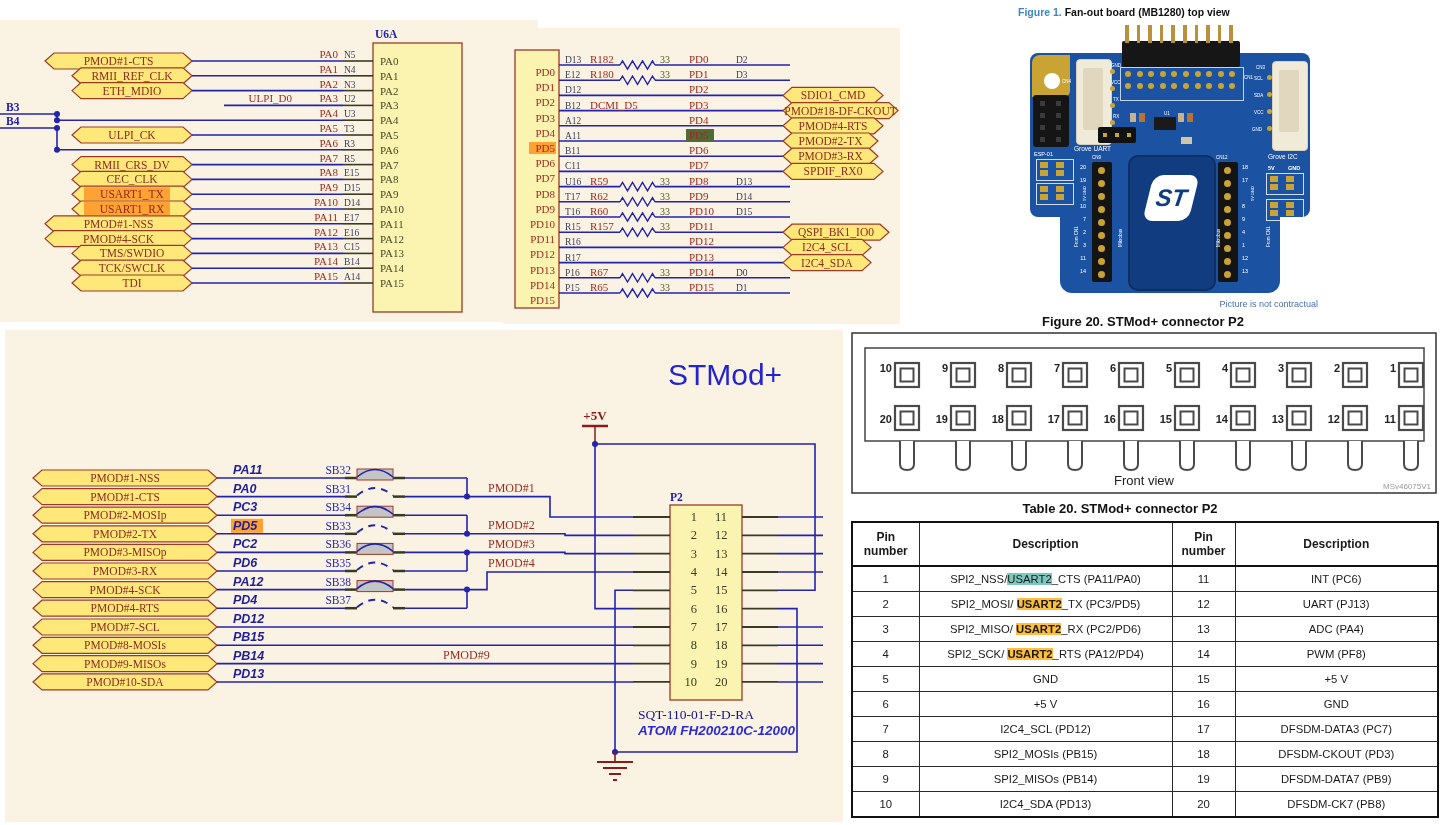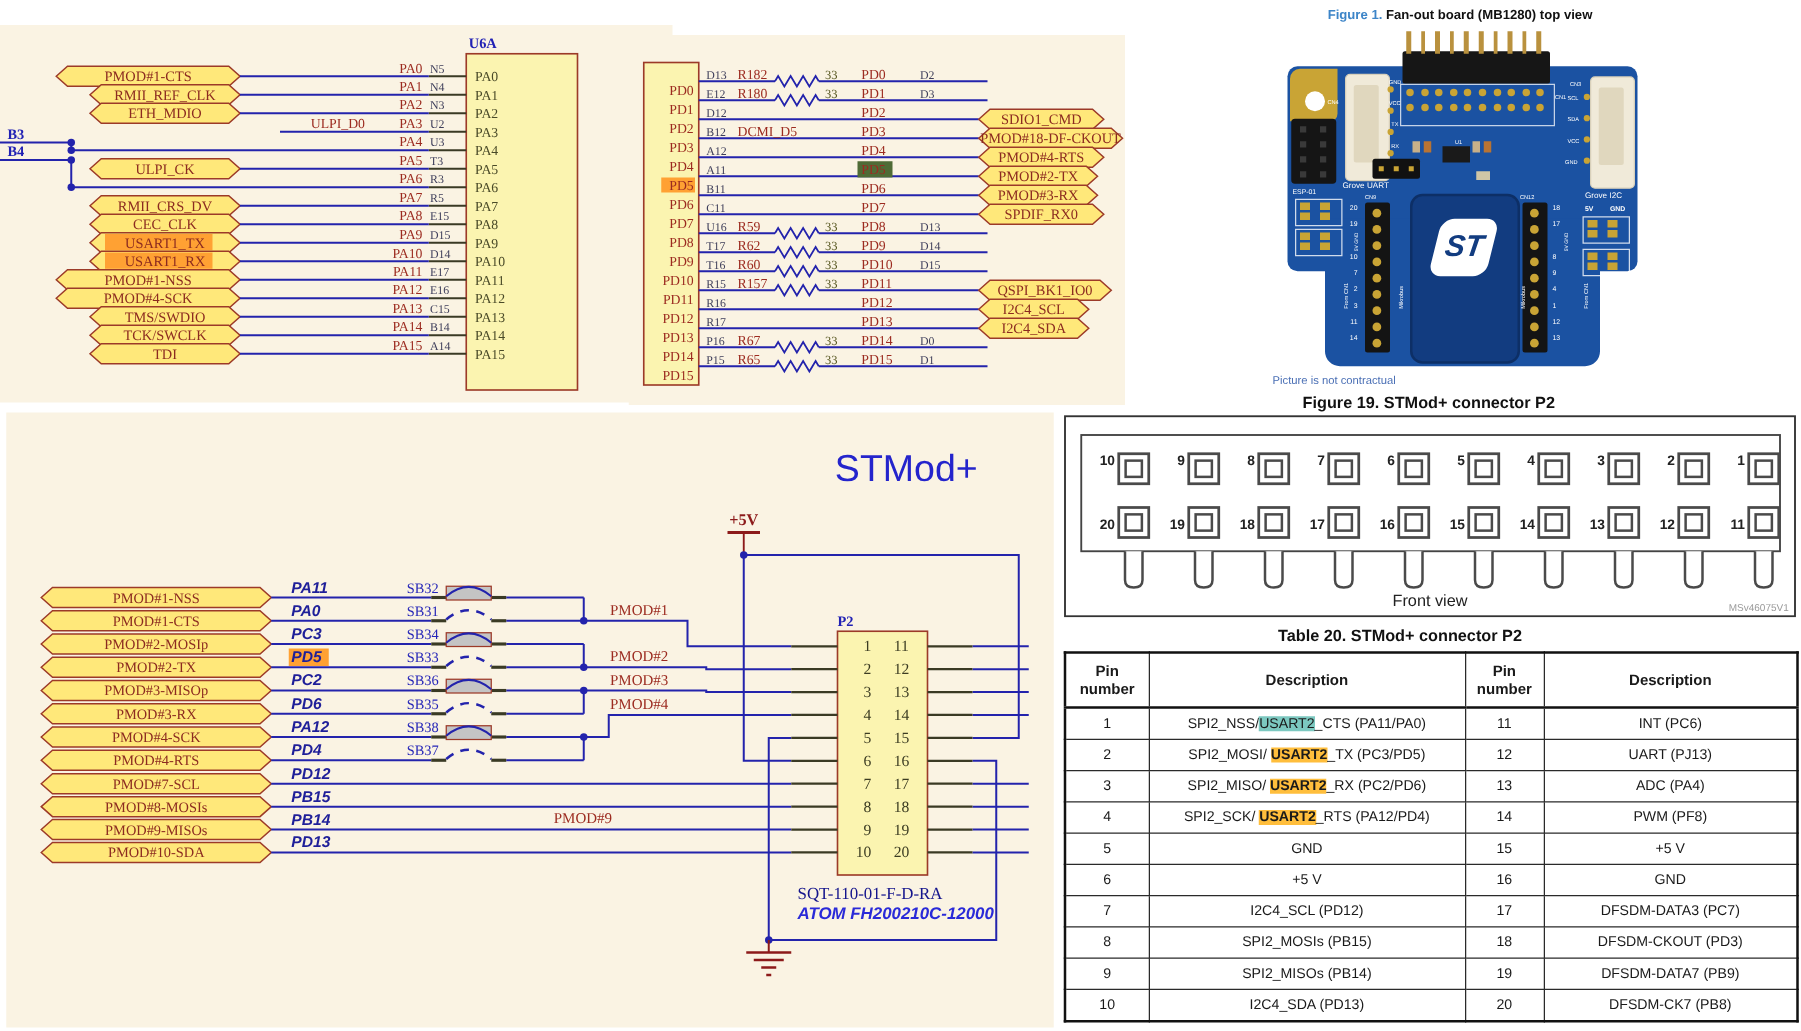--- a/index.html
+++ b/index.html
@@ -21,23 +21,23 @@
   .t-pmod{fill:#9C2B20;font:12px "Liberation Serif",serif}
   .t-title{fill:#2424CC;font:30px "Liberation Sans",sans-serif}
   .t-pwr{fill:#8C1A1A;font:bold 13px "Liberation Serif",serif}
   .t-part{fill:#14148C;font:13.5px "Liberation Serif",serif}
   .t-part2{fill:#2A2AD8;font:italic bold 13.5px "Liberation Sans",sans-serif}
   .t-fv{fill:#222;font:13px "Liberation Sans",sans-serif}
   .t-wm{fill:#999;font:8px "Liberation Sans",sans-serif}
   .t-fnum{fill:#222;font:bold 11px "Liberation Sans",sans-serif}
   
   .figcap{position:absolute;font-weight:bold;font-size:13px;color:#111;text-align:center}
-  .cap1{position:absolute;font-size:10.5px;font-weight:bold;text-align:center;color:#111}
+  .cap1{position:absolute;font-size:10.5px;font-weight:bold;text-align:left;color:#111}
   .cap1 .cap-blue{color:#3D85C8}
-  .note1{position:absolute;font-size:9px;color:#4A6FB5;text-align:left}
+  .note1{position:absolute;font-size:9px;color:#4A6FB5;text-align:right}
   
   #t20{border-collapse:collapse;table-layout:fixed;width:586px;background:#fff;border:2px solid #111}
   #t20 th,#t20 td{border:1px solid #2a2a2a;text-align:center;vertical-align:middle;padding:0;
                   font-family:Liberation Sans, sans-serif;color:#1a1a1a}
   #t20 th{font-weight:bold;font-size:12px;height:42px;border-bottom:2.5px solid #111}
   #t20 td{font-size:11.3px;height:24px}
   .hlt{background:#7CC8C0}
   .hlo{background:#FFBE3C;font-weight:bold}
   
   #board{position:absolute;left:1018px;top:25px;width:300px;height:272px}
@@ -751,21 +751,21 @@
       <text x="710" y="337.64" class="t-pnum">19</text>
       <line x1="628" y1="351.96999999999997" x2="665" y2="351.96999999999997" stroke="#3A3A24" stroke-width="1.8"></line>
       <line x1="737" y1="351.96999999999997" x2="773" y2="351.96999999999997" stroke="#3A3A24" stroke-width="1.8"></line>
       <text x="692" y="355.96999999999997" class="t-pnum" text-anchor="end">10</text>
       <text x="710" y="355.96999999999997" class="t-pnum">20</text>
       <text x="633" y="389" class="t-part">SQT-110-01-F-D-RA</text>
       <text x="633" y="405" class="t-part2">ATOM FH200210C-12000</text>
     </svg>
 </div>
 
-<div class="figcap" style="left:845px;top:314px;width:596px">Figure 19. STMod+ connector P2</div>
+<div class="figcap" style="left:845px;top:314px;width:596px">Figure 20. STMod+ connector P2</div>
 <div class="abs" style="left:851px;top:332px;width:586px;height:162px">
   <svg id="svg-f18" width="586" height="162">
       <rect x="1" y="1" width="584" height="160" fill="#fff" stroke="#333" stroke-width="1.5"></rect>
       <rect x="14" y="16" width="559" height="93" fill="#fff" stroke="#444" stroke-width="1.5"></rect>
       <rect x="44" y="31" width="24" height="24" fill="#fff" stroke="#4a4a4a" stroke-width="2.2"></rect>
       <rect x="49.5" y="36.5" width="13" height="13" fill="#fff" stroke="#4a4a4a" stroke-width="2"></rect>
       <text x="41" y="40" class="t-fnum" text-anchor="end">10</text>
       <rect x="44" y="74" width="24" height="24" fill="#fff" stroke="#4a4a4a" stroke-width="2.2"></rect>
       <rect x="49.5" y="79.5" width="13" height="13" fill="#fff" stroke="#4a4a4a" stroke-width="2"></rect>
       <text x="41" y="91" class="t-fnum" text-anchor="end">20</text>

